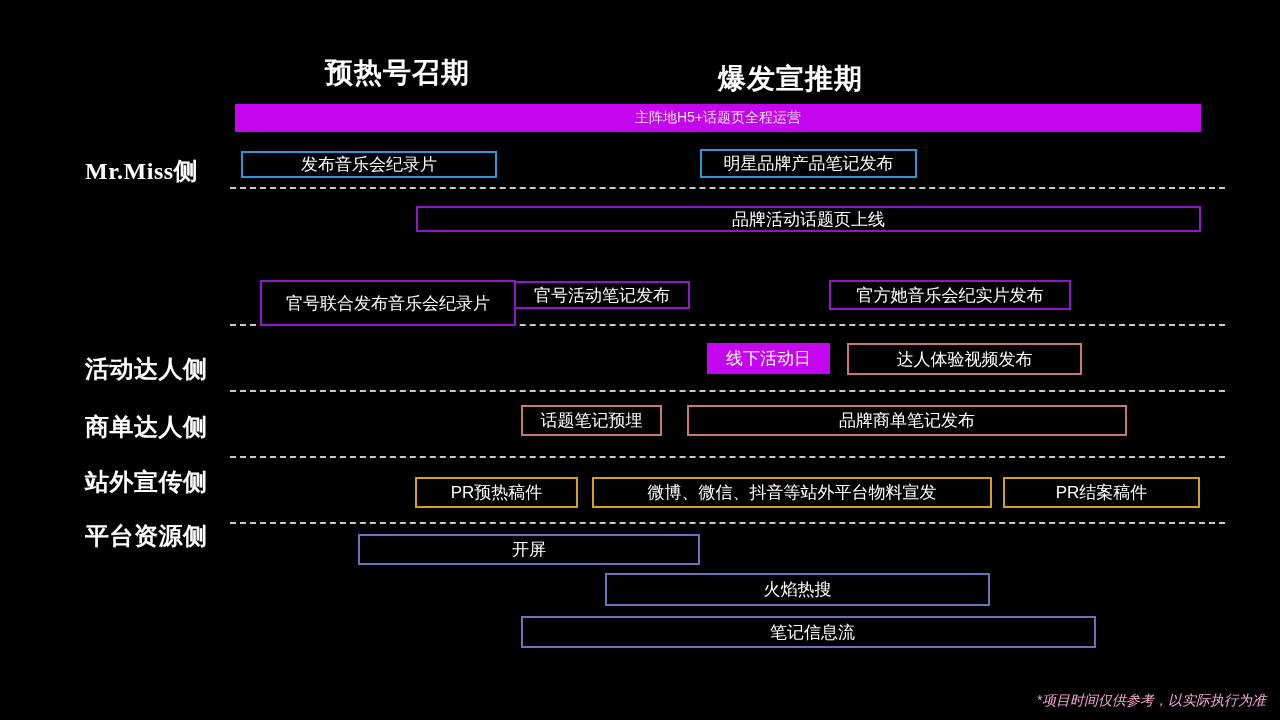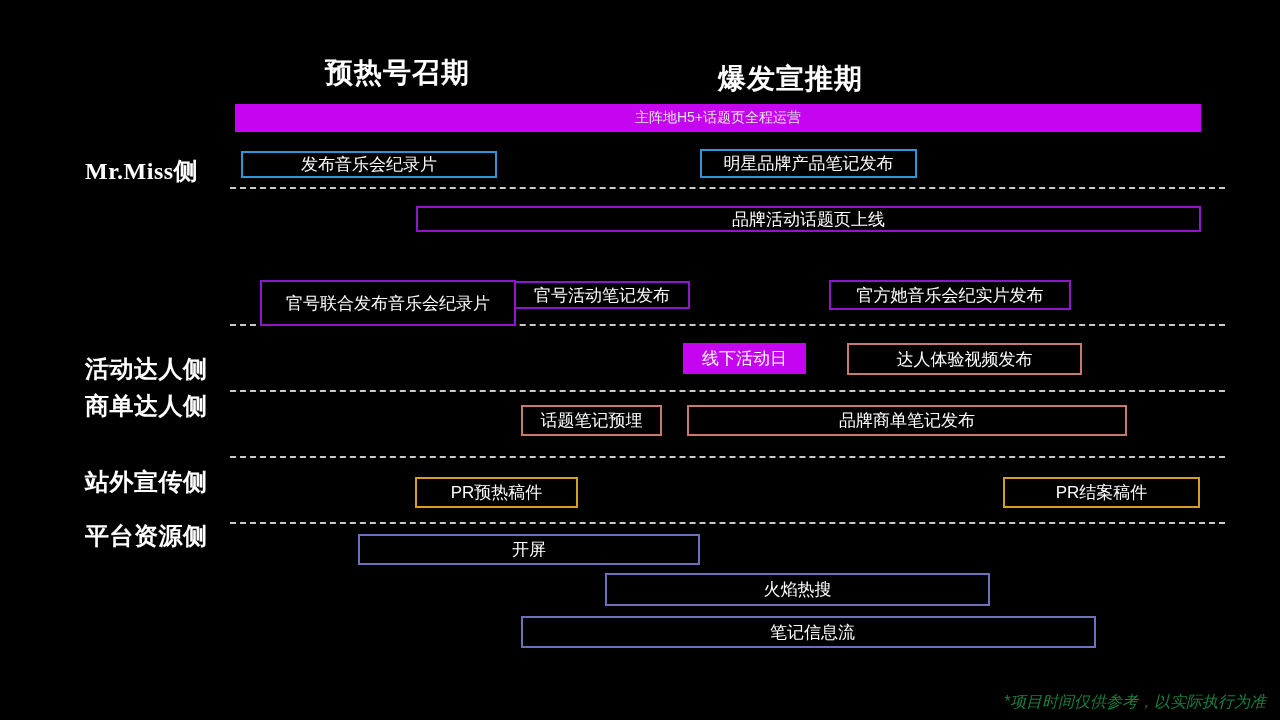--- a/index.html
+++ b/index.html
@@ -16,41 +16,41 @@
     font-size:14px;color:#e5e5e5;
   }
   .lane-label{
     position:absolute;left:85px;font-size:24px;font-weight:700;color:#fff;letter-spacing:0.5px;
   }
   .task-box{
     position:absolute;box-sizing:border-box;border:2px solid #0ea5e9;background:transparent;
     display:flex;align-items:center;justify-content:center;
     font-size:17px;color:#fff;white-space:nowrap;
   }
-  .task-box.filled{border:none;}
+  .task-box.filled{border:none;margin-left:24px;}
   .dash-line{
     position:absolute;left:230px;width:995px;height:0;border-top:2px dashed #c9c9c9;
   }
   .footnote{
-    position:absolute;right:14px;top:692px;font-size:16px;font-style:italic;color:#15803d;
+    position:absolute;right:14px;top:692px;font-size:14px;font-style:italic;color:#f9a8d4;
   }
 </style>
 </head>
 <body>
 
 <div class="canvas">
 
   <div class="phase-header" style="left:325px;top:54px;">预热号召期</div>
   <div class="phase-header" style="left:718px;top:60px;">爆发宣推期</div>
 
   <div class="banner" style="background-color: rgb(197, 5, 239);">主阵地H5+话题页全程运营</div>
 
   <div class="lane-label" style="top:155px;font-family:Liberation Serif, serif;">Mr.Miss侧</div>
   <div class="lane-label" style="top:353px;">活动达人侧</div>
-  <div class="lane-label" style="top:390px;">商单达人侧</div>
+  <div class="lane-label" style="top:411px;">商单达人侧</div>
   <div class="lane-label" style="top:466px;">站外宣传侧</div>
   <div class="lane-label" style="top:520px;">平台资源侧</div>
 
   <div class="dash-line" style="top: 187px; border-top-color: rgb(201, 201, 201);"></div>
   <div class="dash-line" style="top: 324px; border-top-color: rgb(201, 201, 201);"></div>
   <div class="dash-line" style="top: 390px; border-top-color: rgb(201, 201, 201);"></div>
   <div class="dash-line" style="top: 456px; border-top-color: rgb(201, 201, 201);"></div>
   <div class="dash-line" style="top: 522px; border-top-color: rgb(201, 201, 201);"></div>
 
   <div class="task-box" style="left: 241px; top: 151px; width: 256px; height: 27px; border-color: rgb(43, 150, 217);">发布音乐会纪录片</div>
@@ -61,20 +61,21 @@
   <div class="task-box" style="left: 514px; top: 281px; width: 176px; height: 28px; border-color: rgb(144, 22, 206);">官号活动笔记发布</div>
   <div class="task-box" style="left: 829px; top: 280px; width: 242px; height: 30px; border-color: rgb(144, 22, 206);">官方她音乐会纪实片发布</div>
 
   <div class="task-box filled" style="left: 683px; top: 343px; width: 123px; height: 31px; background-color: rgb(197, 5, 239);">线下活动日</div>
   <div class="task-box" style="left: 847px; top: 343px; width: 235px; height: 32px; border-color: rgb(197, 122, 110);">达人体验视频发布</div>
 
   <div class="task-box" style="left: 521px; top: 405px; width: 141px; height: 31px; border-color: rgb(197, 122, 110);">话题笔记预埋</div>
   <div class="task-box" style="left: 687px; top: 405px; width: 440px; height: 31px; border-color: rgb(197, 122, 110);">品牌商单笔记发布</div>
 
   <div class="task-box" style="left: 415px; top: 477px; width: 163px; height: 31px; border-color: rgb(211, 161, 29);">PR预热稿件</div>
+  <div class="task-box" style="left: 592px; top: 477px; width: 400px; height: 31px; border-color: rgb(211, 161, 29);">微博、微信、抖音等站外平台物料宣发</div>
   <div class="task-box" style="left: 1003px; top: 477px; width: 197px; height: 31px; border-color: rgb(211, 161, 29);">PR结案稿件</div>
 
   <div class="task-box" style="left: 358px; top: 534px; width: 342px; height: 31px; border-color: rgb(108, 113, 186);">开屏</div>
   <div class="task-box" style="left: 605px; top: 573px; width: 385px; height: 33px; border-color: rgb(108, 113, 186);">火焰热搜</div>
   <div class="task-box" style="left: 521px; top: 616px; width: 575px; height: 32px; border-color: rgb(108, 113, 186); padding-left: 8px;">笔记信息流</div>
 
   <div class="footnote">*项目时间仅供参考，以实际执行为准</div>
 
 </div>
 

